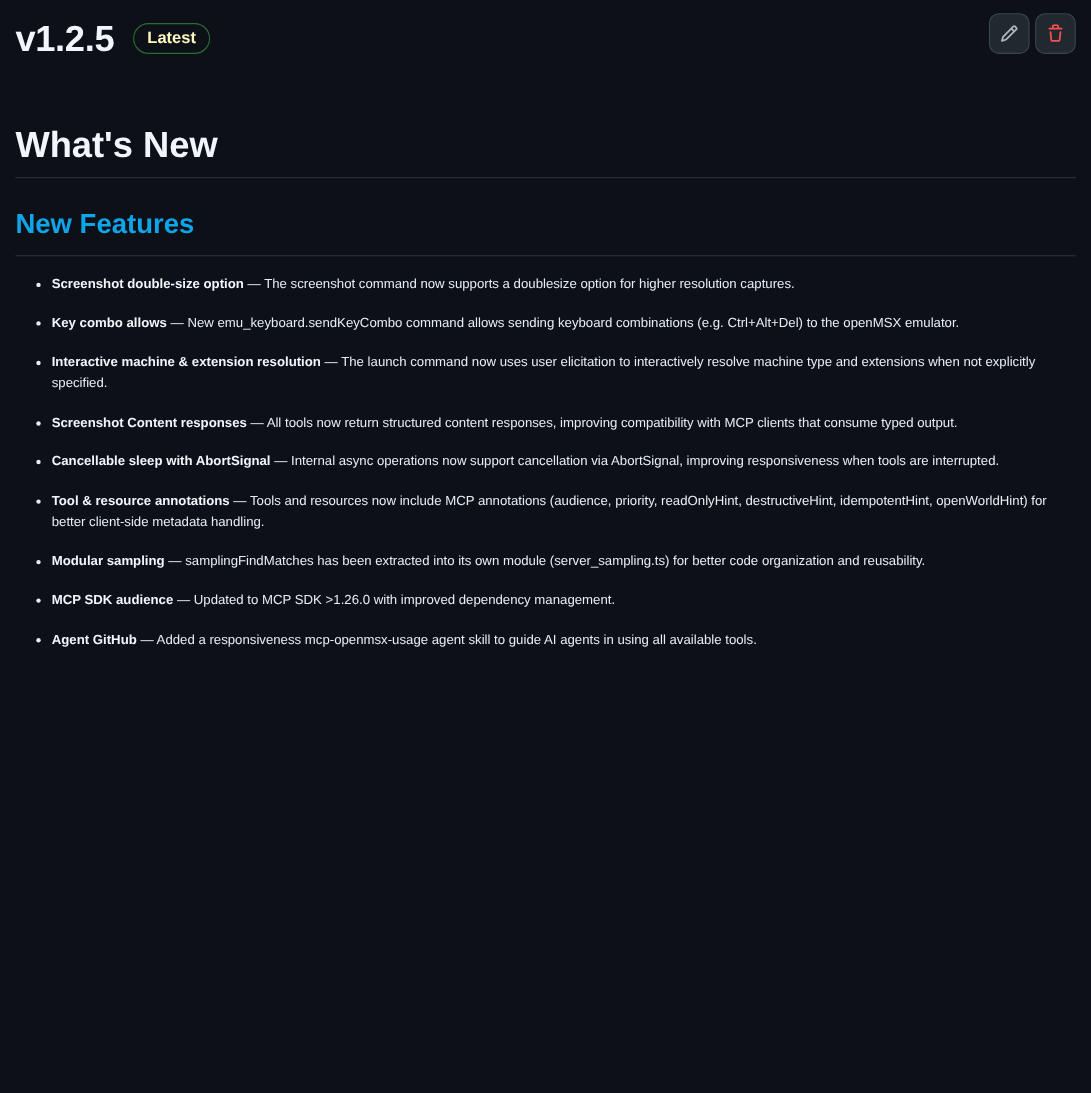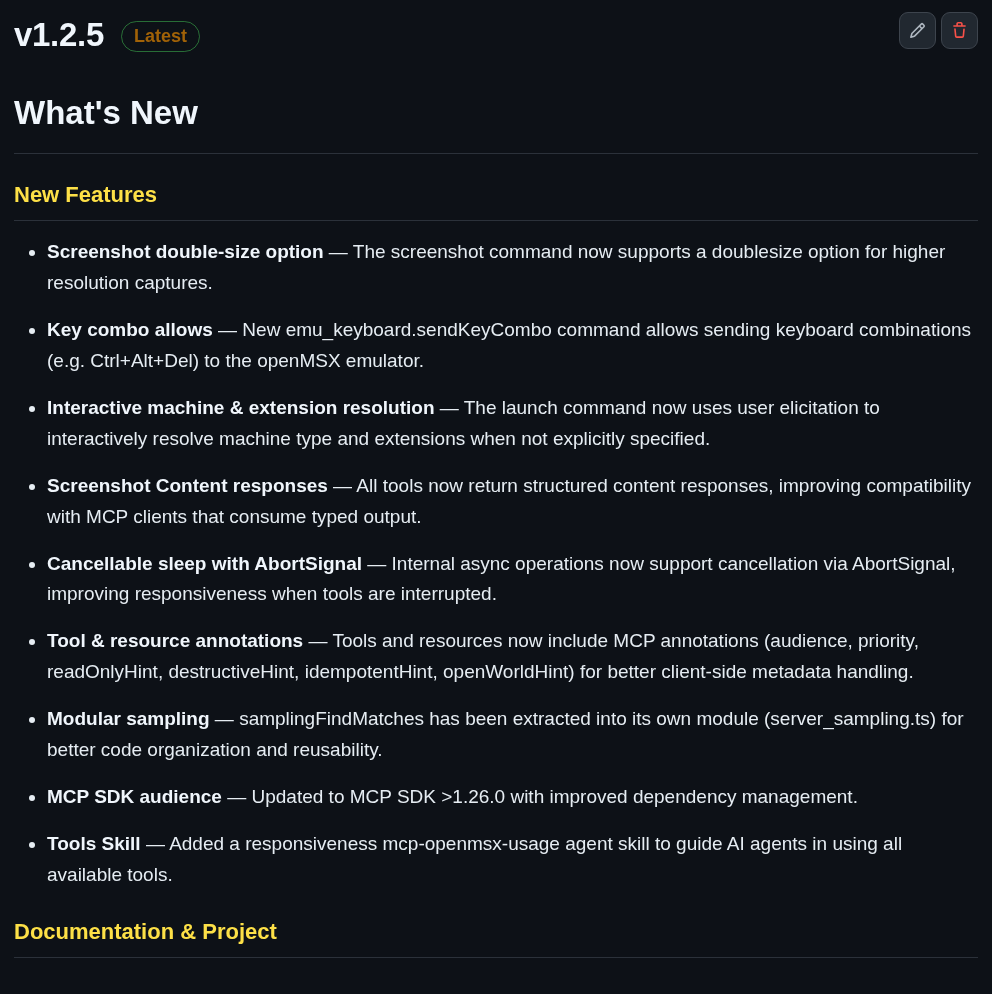--- a/index.html
+++ b/index.html
@@ -32,25 +32,25 @@
   .version {
     font-size: 33px;
     font-weight: 700;
     color: #f0f6fc;
     margin: 0;
     line-height: 1;
     letter-spacing: -0.3px;
   }
   .badge {
     display: inline-block;
-    color: #a16207;
+    color: #fef9c3;
     border: 1px solid rgba(63, 185, 80, 0.55);
     border-radius: 999px;
     padding: 5px 12px 6px;
-    font-size: 18px;
+    font-size: 15px;
     font-weight: 600;
     line-height: 1;
     margin-top: 3px;
   }
   .actions { display: flex; gap: 5px; }
   .icon-btn {
     width: 37px;
     height: 37px;
     display: flex;
     align-items: center;
@@ -62,40 +62,40 @@
     padding: 0;
   }
   .icon-btn svg { width: 17px; height: 17px; fill: #afb8c1; display: block; }
   .icon-btn.danger svg { fill: #f85149; }
 
   
   .notes-title {
     font-size: 33px;
     font-weight: 700;
     color: #f0f6fc;
-    margin: 40px 0 0;
-    padding-bottom: 20px;
+    margin: 60px 0 0;
+    padding-bottom: 9px;
     border-bottom: 1px solid #2b313a;
     line-height: 1.25;
   }
   .section-title {
-    font-size: 22px;
+    font-size: 25px;
     font-weight: 700;
-    color: #fde047;
+    color: #0ea5e9;
     margin: 27px 0 0;
     padding-bottom: 11px;
     border-bottom: 1px solid #2b313a;
     line-height: 1.25;
   }
   ul.item-list {
     margin: 15px 0 0;
     padding-left: 33px;
   }
   ul.item-list li {
-    font-size: 19px;
+    font-size: 12px;
     line-height: 1.63;
     margin: 16px 0;
     color: #e6edf3;
   }
   ul.item-list li::marker { color: #e6edf3; }
   .item-lead { font-weight: 700; color: #f0f6fc; }
 </style>
 </head>
 <body>
 
@@ -131,21 +131,20 @@
       <li><strong class="item-lead">Screenshot Content responses</strong><span> — </span><span>All tools now return structured content responses, improving compatibility with MCP clients that consume typed output.</span></li>
       <li><strong class="item-lead">Cancellable sleep with AbortSignal</strong><span> — </span><span>Internal async operations now support cancellation via AbortSignal, improving responsiveness when tools are interrupted.</span></li>
     </ul>
   </section>
 
   <section>
     <ul class="item-list">
       <li><strong class="item-lead">Tool &amp; resource annotations</strong><span> — </span><span>Tools and resources now include MCP annotations (audience, priority, readOnlyHint, destructiveHint, idempotentHint, openWorldHint) for better client-side metadata handling.</span></li>
       <li><strong class="item-lead">Modular sampling</strong><span> — </span><span>samplingFindMatches has been extracted into its own module (server_sampling.ts) for better code organization and reusability.</span></li>
       <li><strong class="item-lead">MCP SDK audience</strong><span> — </span><span>Updated to MCP SDK &gt;1.26.0 with improved dependency management.</span></li>
-      <li><strong class="item-lead">Tools Skill</strong><span> — </span><span>Added a responsiveness mcp-openmsx-usage agent skill to guide AI agents in using all available tools.</span></li>
+      <li><strong class="item-lead">Agent GitHub</strong><span> — </span><span>Added a responsiveness mcp-openmsx-usage agent skill to guide AI agents in using all available tools.</span></li>
     </ul>
   </section>
 
   <section>
-    <h2 class="section-title">Documentation &amp; Project</h2>
   </section>
 
 </div>
 
 </body></html>

